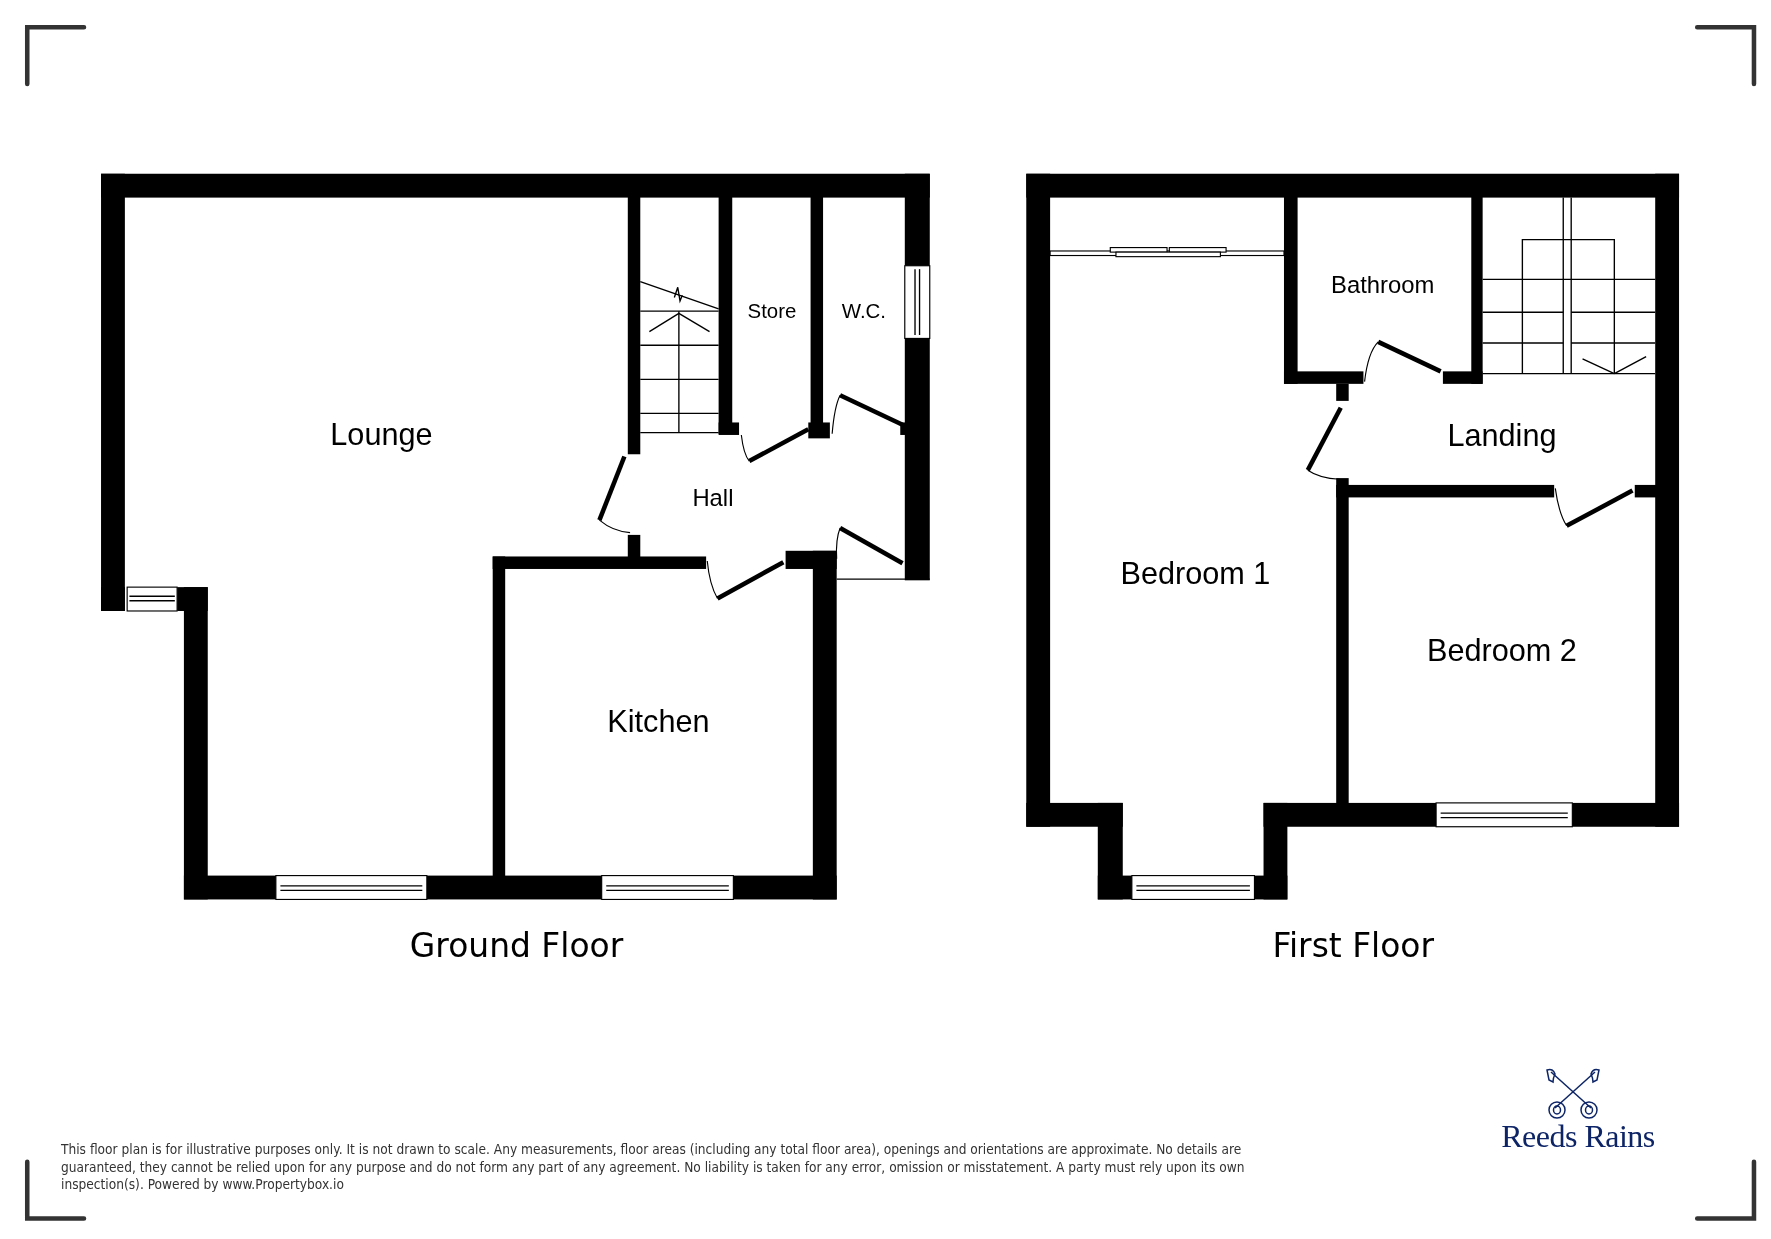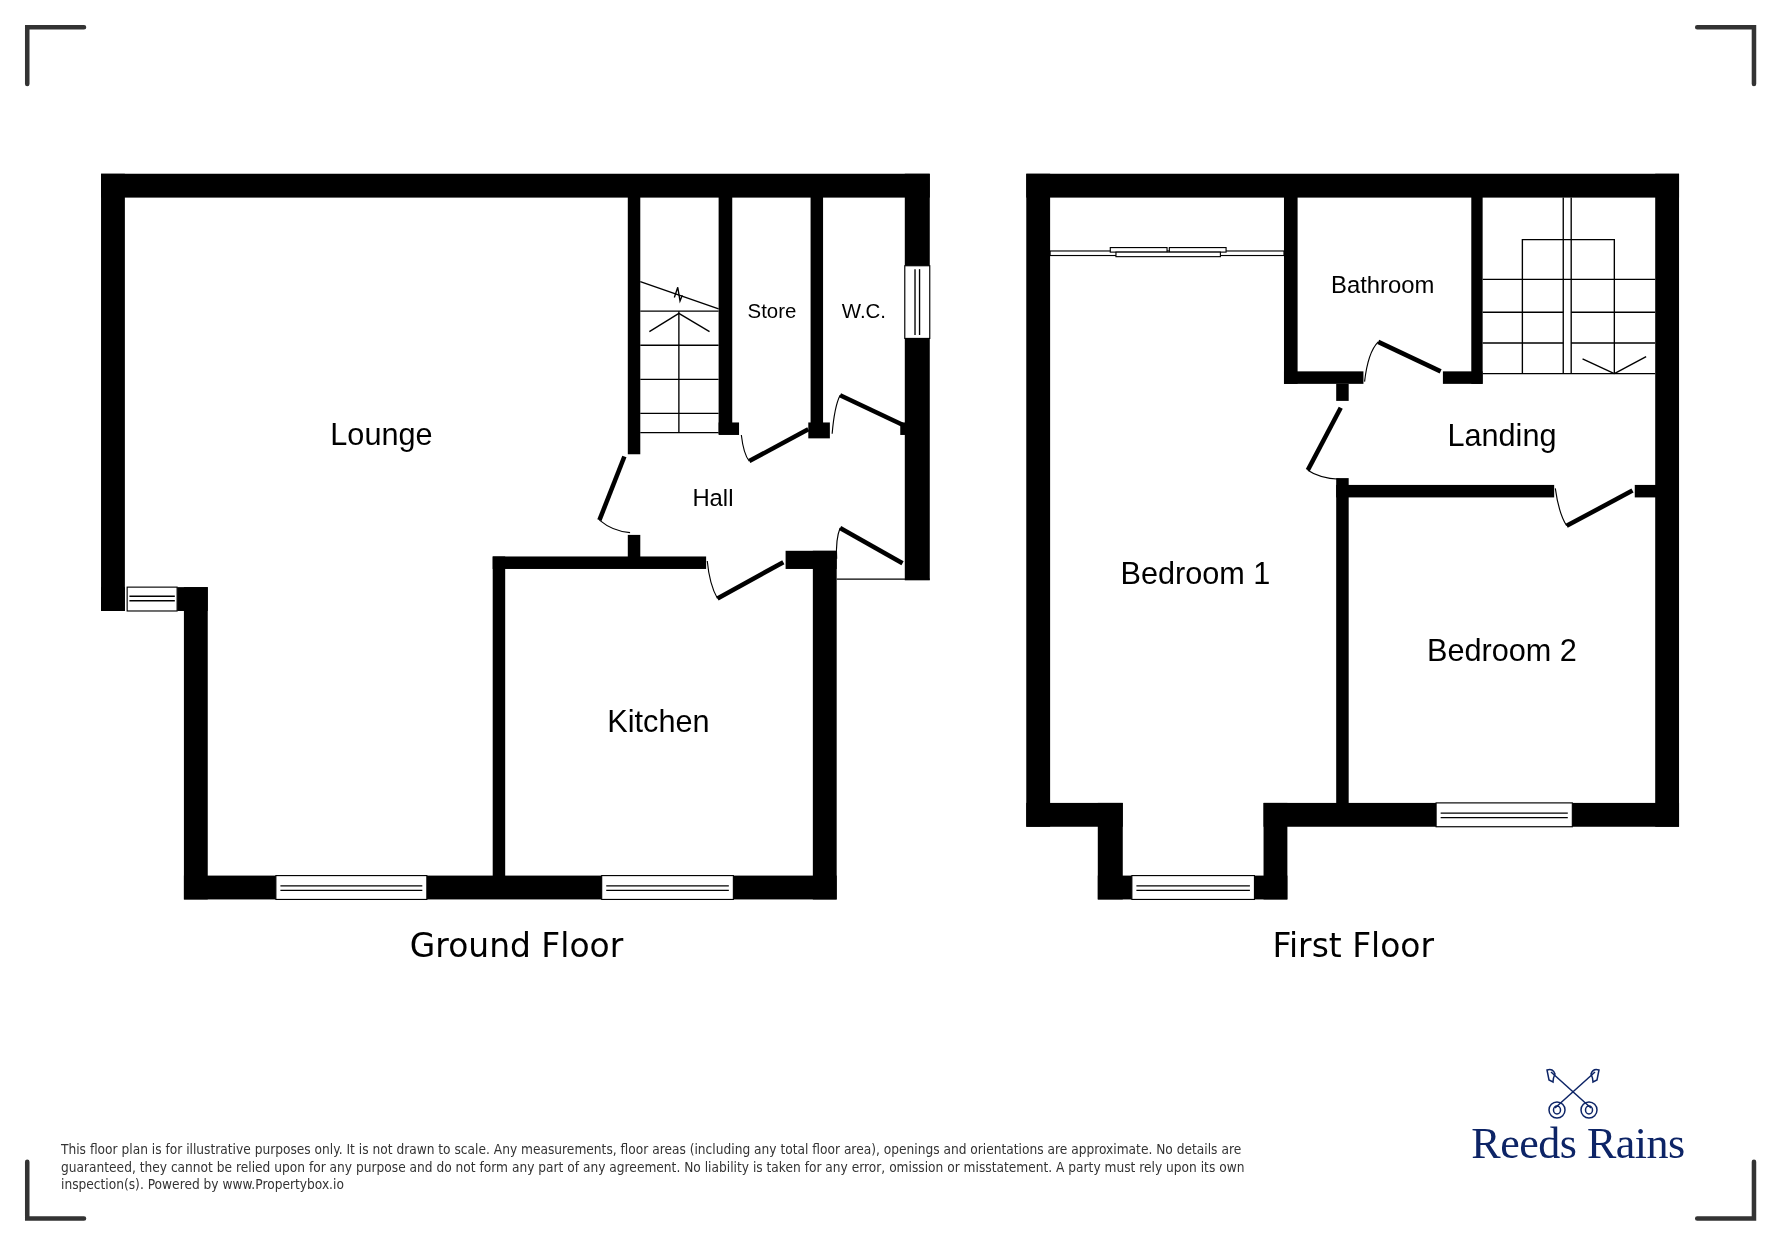--- a/index.html
+++ b/index.html
@@ -13,21 +13,21 @@
   .room-label { font-family: "Liberation Sans", sans-serif; fill: #000000; }
   .floor-label { font-family: "DejaVu Sans", sans-serif; fill: #000000; font-size: 29px; }
   .bracket { stroke: #333333; stroke-width: 4; fill: none; stroke-linecap: round; }
   .disclaimer {
     position: absolute; left: 61px; top: 1141px; width: 1300px;
     font-family: "DejaVu Sans", sans-serif; font-size: 13.3px; line-height: 17.5px;
     color: #333333; transform: scaleX(0.92); transform-origin: left top;
   }
   .brand {
     position: absolute; left: 1443px; top: 1118px; width: 270px; text-align: center;
-    font-family: "Liberation Serif", serif; font-size: 44px; color: #0d2466; letter-spacing: -0.5px;
+    font-family: "Liberation Serif", serif; font-size: 32px; color: #0d2466; letter-spacing: -0.5px;
   }
   .keys { position: absolute; left: 1543px; top: 1068px; width: 60px; height: 52px; }
 </style>
 </head>
 <body>
 
 <svg id="plan" viewBox="0 0 1560 1091" preserveAspectRatio="none" xmlns="http://www.w3.org/2000/svg">
 
   <g>
     <path class="bracket" d="M24 74 V24 H74"></path>

